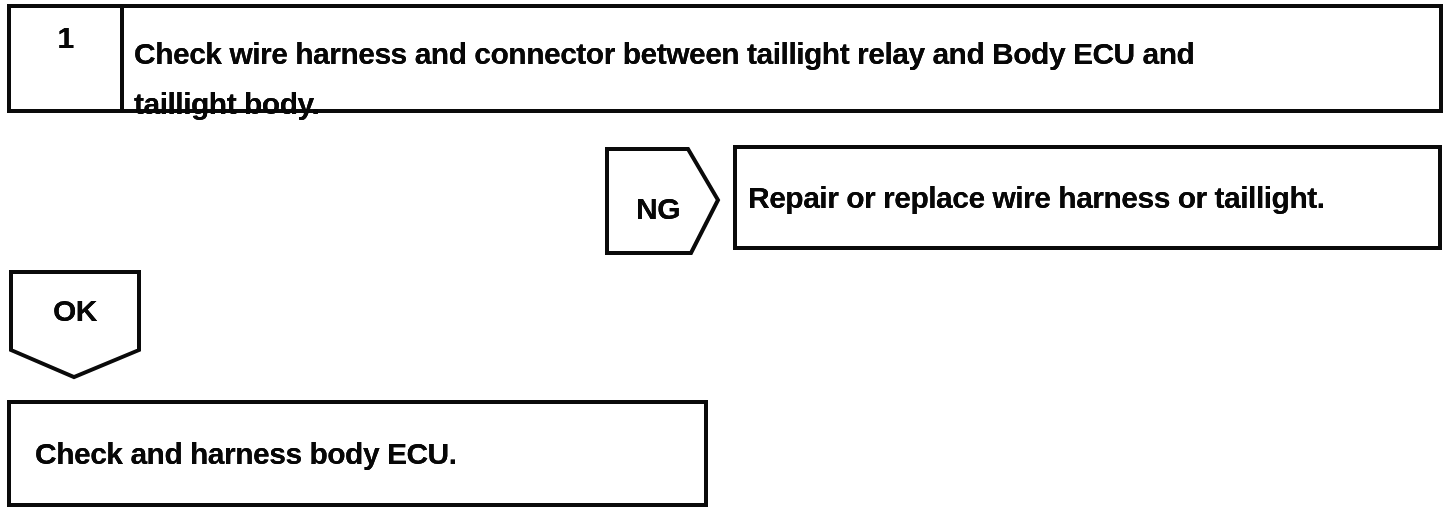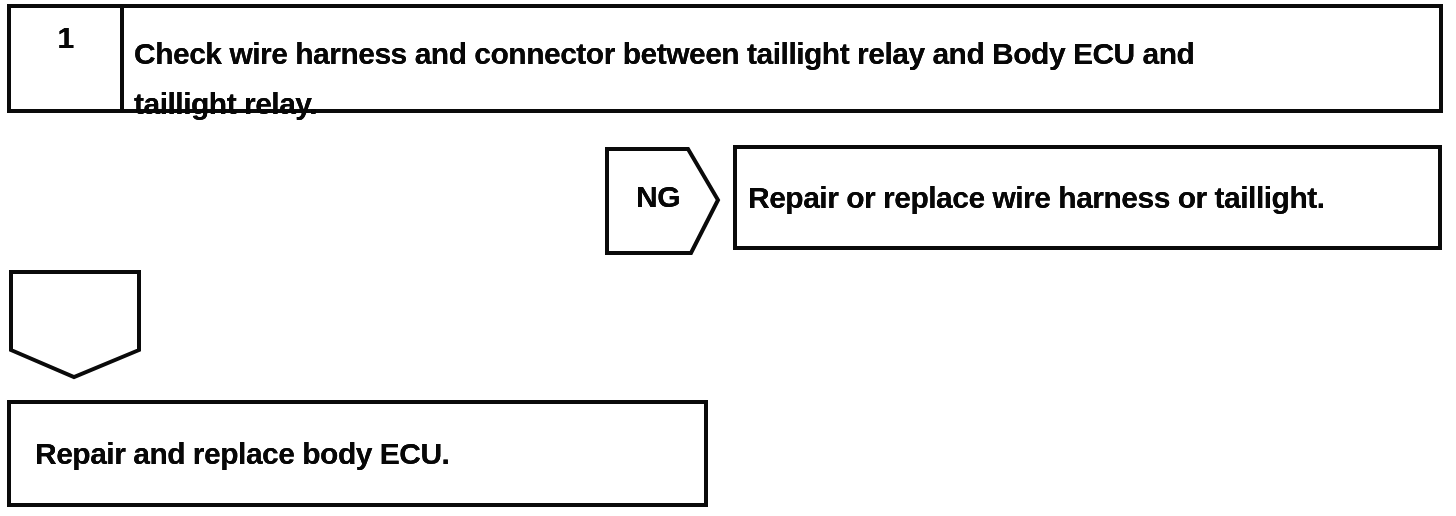--- a/index.html
+++ b/index.html
@@ -93,21 +93,21 @@
   }
   .connector-label {
     position: absolute;
     display: flex;
     align-items: center;
     justify-content: center;
     pointer-events: none;
   }
   .ng-connector .connector-label {
     left: 10px;
-    top: 0;
+    top: 12px;
     width: 86px;
     height: 99px;
   }
   .ok-connector .connector-label {
     left: 0;
     top: 0;
     width: 132px;
     height: 82px;
   }
 </style>
@@ -115,38 +115,39 @@
 <body>
 
 <div class="canvas">
 
   <div class="box step-box">
     <div class="step-number-cell flow-text">
       <span>1</span>
     </div>
     <div class="step-text-cell flow-text">
       <span class="line">Check wire harness and connector between taillight relay and Body ECU and</span>
-      <span class="line">taillight relay.</span>
+      <span class="line">taillight body.</span>
     </div>
   </div>
 
   <div class="connector ng-connector">
     <svg width="116" height="108" viewBox="0 0 116 108">
       <polygon points="2,2 83,2 113,53 86,106 2,106" fill="#ffffff" stroke="#0a0a0a" stroke-width="4" stroke-linejoin="miter"></polygon>
     </svg>
     <span class="connector-label flow-text">NG</span>
   </div>
 
   <div class="box ng-result-box">
     <span class="flow-text">Repair or replace wire harness or taillight.</span>
   </div>
 
   <div class="connector ok-connector">
     <svg width="132" height="110" viewBox="0 0 132 110">
       <polygon points="2,2 130,2 130,80 65,107 2,80" fill="#ffffff" stroke="#0a0a0a" stroke-width="4" stroke-linejoin="miter"></polygon>
     </svg>
+    <span class="connector-label flow-text">OK</span>
   </div>
 
   <div class="box ok-result-box">
-    <span class="flow-text">Repair and replace body ECU.</span>
+    <span class="flow-text">Check and harness body ECU.</span>
   </div>
 
 </div>
 
 </body></html>

